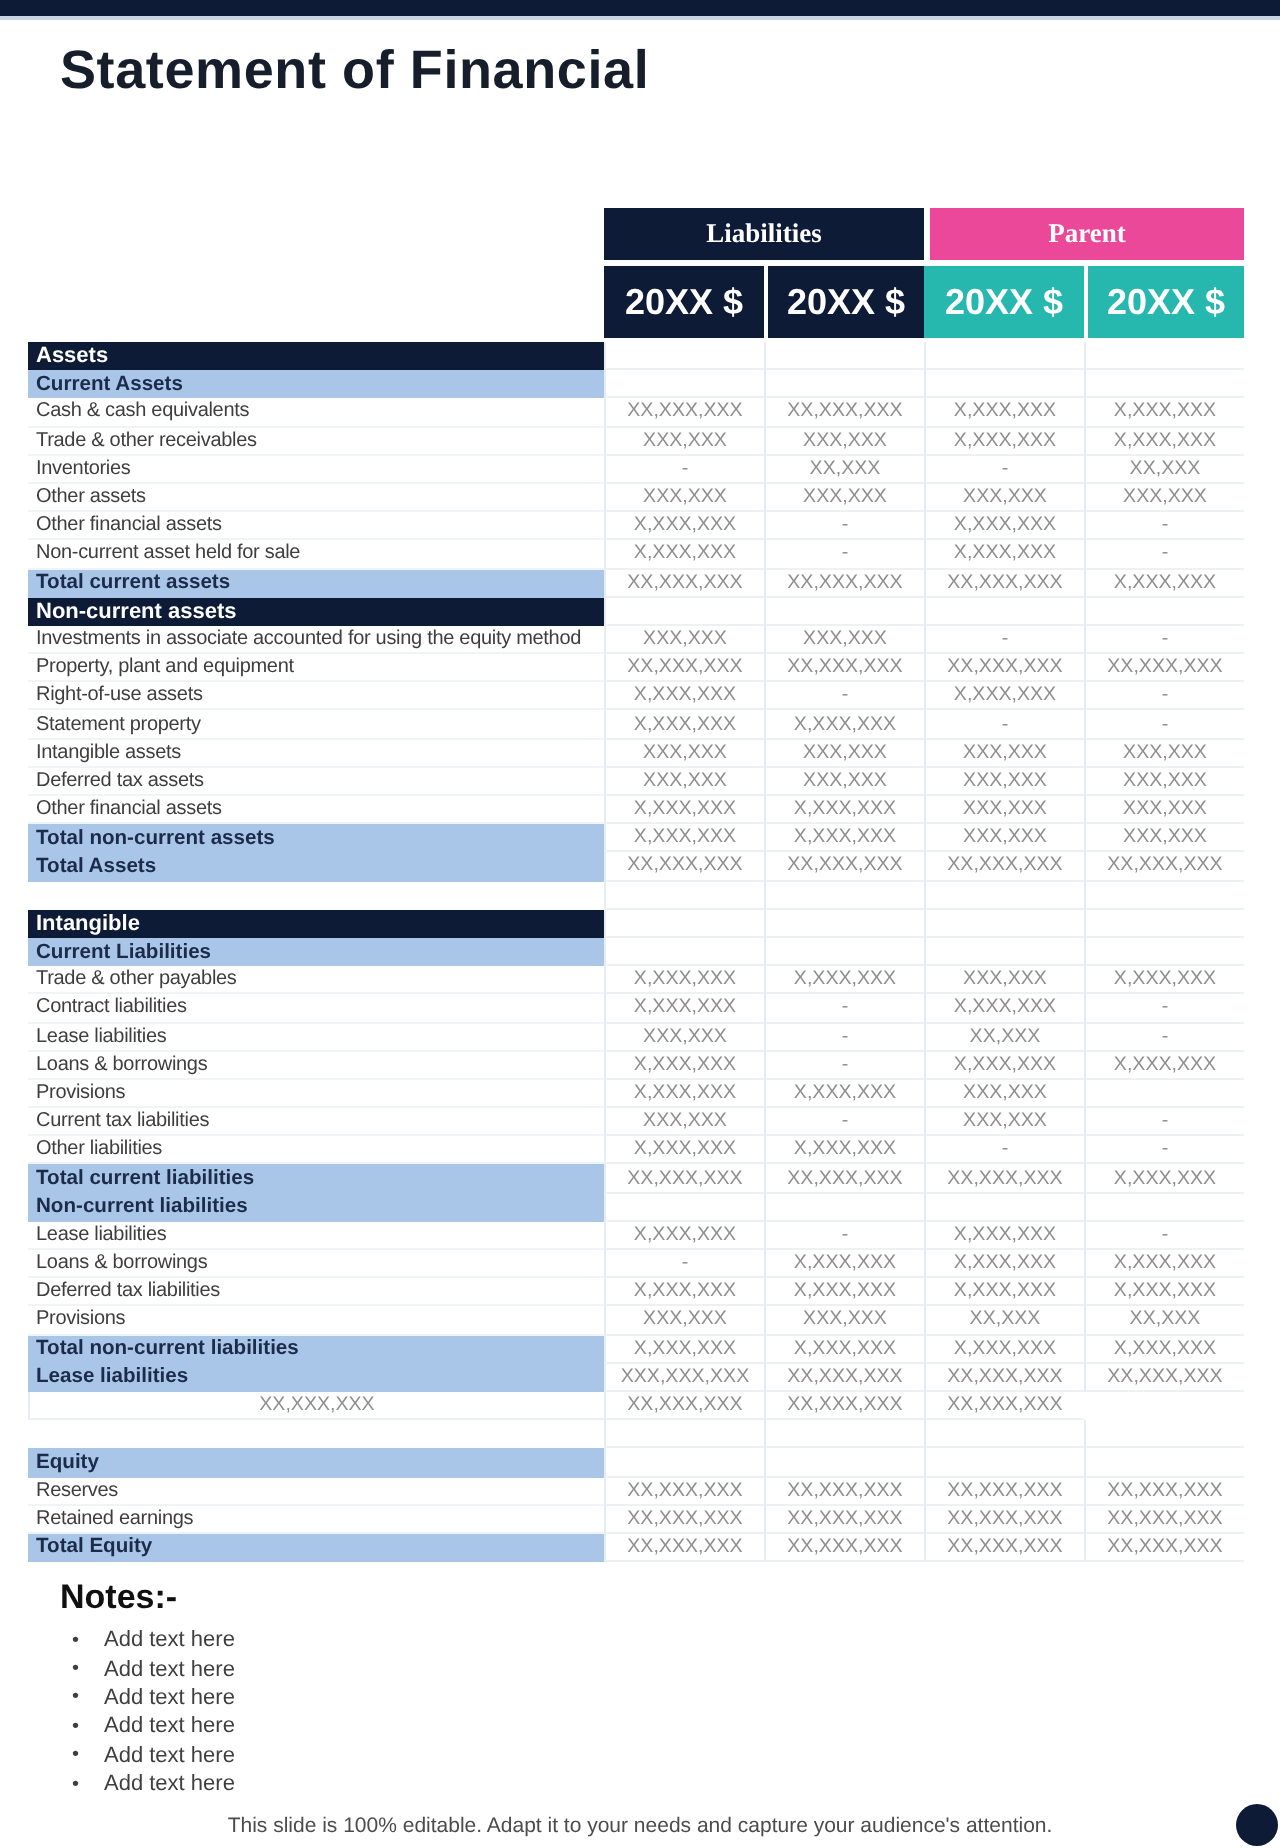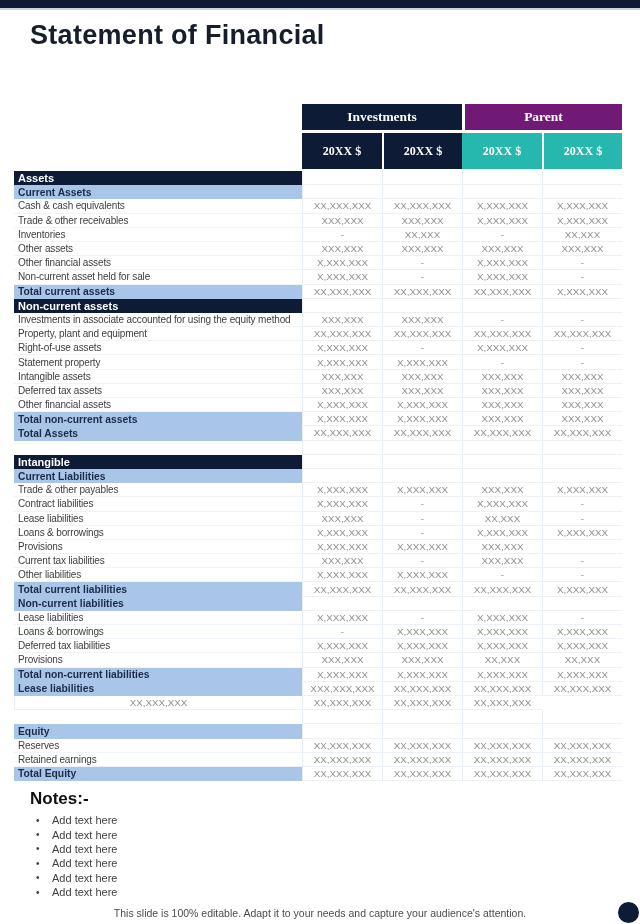--- a/index.html
+++ b/index.html
@@ -18,21 +18,21 @@
   .fin-table{position:absolute;left:14px;top:104px;width:608px;}
   .grid{display:grid;grid-template-columns:288px 80px 80px 80px 80px;}
 
   .ghead{height:26px;margin-bottom:3px;}
   .g-cell{display:flex;align-items:center;justify-content:center;color:#fff;
           font-family:"Liberation Serif",serif;font-weight:bold;font-size:13.5px;}
   .g-cell.parent{border-left:3px solid #fff;}
 
   .chead{height:36px;margin-bottom:2px;}
   .c-cell{display:flex;align-items:center;justify-content:center;color:#fff;
-          font-family:Liberation Serif, serif;font-weight:bold;font-size:12px;}
+          font-family:Liberation Sans, sans-serif;font-weight:bold;font-size:18px;}
   .c-cell.sep{border-left:2px solid #fff;}
 
   .t-row{height:14.2px;}
   .lab{display:flex;align-items:center;padding-left:4px;overflow:hidden;
        white-space:nowrap;}
   .lab.item{font-size:10px;color:#3e3e3e;letter-spacing:-.15px;
             border-bottom:1px solid #f0f3f7;}
   .lab.section{background:var(--navy);color:#ffffff;font-weight:bold;font-size:11px;}
   .lab.subhead{background:var(--lightblue);color:#1c2b49;font-weight:bold;font-size:10.3px;}
   .lab.gap{background:transparent;border:none;}
@@ -57,22 +57,22 @@
 
 <div class="slide">
 
   <div class="topbar"></div>
   <div class="topbar-line"></div>
 
   <div class="title">Statement of Financial</div>
 
   <div class="fin-table">
     <div class="grid ghead" id="group-headers">
-        <div class="g-cell" style="grid-column: 2 / span 2; background: rgb(13, 27, 54);">Investments</div>
-        <div class="g-cell parent" style="grid-column: 4 / span 2; background: #701a75;">Parent</div>
+        <div class="g-cell" style="grid-column: 2 / span 2; background: rgb(13, 27, 54);">Liabilities</div>
+        <div class="g-cell parent" style="grid-column: 4 / span 2; background: #ec4899;">Parent</div>
       </div>
     <div class="grid chead" id="column-headers">
         <div class="c-cell" style="grid-column: 2; background: rgb(13, 27, 54);">20XX $</div>
         <div class="c-cell sep" style="grid-column: 3; background: rgb(13, 27, 54);">20XX $</div>
         <div class="c-cell" style="grid-column: 4; background: rgb(38, 183, 174);">20XX $</div>
         <div class="c-cell sep" style="grid-column: 5; background: rgb(38, 183, 174);">20XX $</div>
       </div>
     <div id="table-body">
         <div class="grid t-row">
           <div class="lab section">Assets</div>

